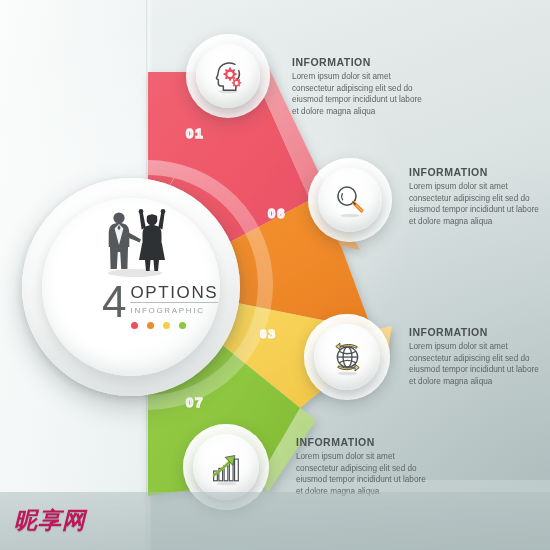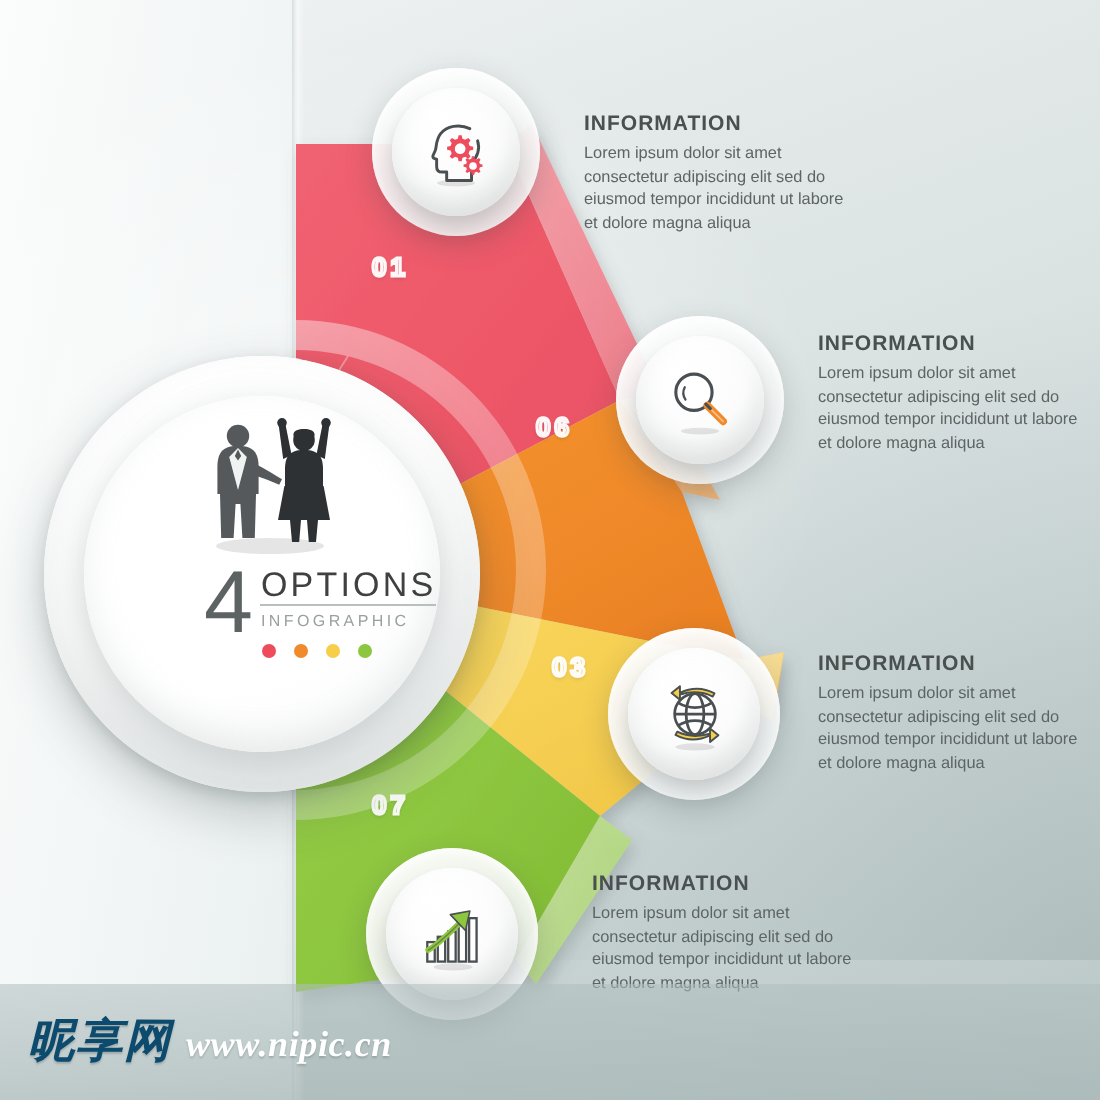--- a/index.html
+++ b/index.html
@@ -45,21 +45,21 @@
     position:absolute;
     font-family:"Liberation Sans", sans-serif;
     font-size:13px;font-weight:700;letter-spacing:2px;
     color:rgba(255,255,255,.0);
     -webkit-text-stroke:1.6px rgba(255,255,255,.95);
     text-shadow:0 1px 2px rgba(0,0,0,.18);
     user-select:none;
   }
   #num1{left:186px;top:126px;transform:rotate(0deg);}
   #num2{left:268px;top:206px;}
-  #num3{left:276px;top:326px;}
+  #num3{left:260px;top:326px;font-family:Liberation Serif, serif;}
   #num4{left:186px;top:395px;}
   .badge-ring{
     position:absolute;border-radius:50%;
     background:radial-gradient(circle at 38% 25%, rgba(255,255,255,.96) 0%, rgba(248,249,249,.92) 55%, rgba(233,237,237,.88) 100%);
     box-shadow:0 5px 14px rgba(60,70,70,.22), inset 0 2px 5px rgba(255,255,255,.9);
   }
   .badge-inner{
     position:absolute;border-radius:50%;
     background:radial-gradient(circle at 38% 26%, #ffffff 0%, #fcfcfc 52%, #efefef 84%, #e4e4e4 100%);
     box-shadow:
@@ -139,21 +139,21 @@
   
   .footer{
     position:absolute;left:0;bottom:0;width:550px;height:58px;
     background:linear-gradient(180deg, rgba(176,190,190,.55) 0%, rgba(168,183,183,.72) 100%);
   }
   .footer-brand{
     position:absolute;left:14px;bottom:14px;display:flex;align-items:baseline;gap:7px;
   }
   .brand-cn{
     font-family:"DejaVu Sans", sans-serif;
-    font-size:23px;font-weight:700;color:#0c4a6e;letter-spacing:1px;
+    font-size:23px;font-weight:700;color:#be185d;letter-spacing:1px;
     font-style:italic;
     text-shadow:0 1px 1px rgba(90,100,100,.35);
   }
   .brand-url{
     font-family:"Liberation Serif", serif;
     font-size:18px;font-style:italic;font-weight:700;color:#ffffff;
     letter-spacing:.3px;
     text-shadow:0 1px 1px rgba(90,100,100,.3);
   }
   .footer-id{
@@ -396,16 +396,15 @@
     <p>Lorem ipsum dolor sit amet consectetur adipiscing elit sed do eiusmod tempor incididunt ut labore et dolore magna aliqua</p>
   </div>
   <div class="info" id="info4">
     <h3>INFORMATION</h3>
     <p>Lorem ipsum dolor sit amet consectetur adipiscing elit sed do eiusmod tempor incididunt ut labore et dolore magna aliqua</p>
   </div>
 
   <div class="footer"></div>
   <div class="footer-brand">
     <span class="brand-cn">昵享网</span>
-    <span class="brand-url">www.nipic.cn</span>
   </div>
 
 </div>
 
 </body></html>

